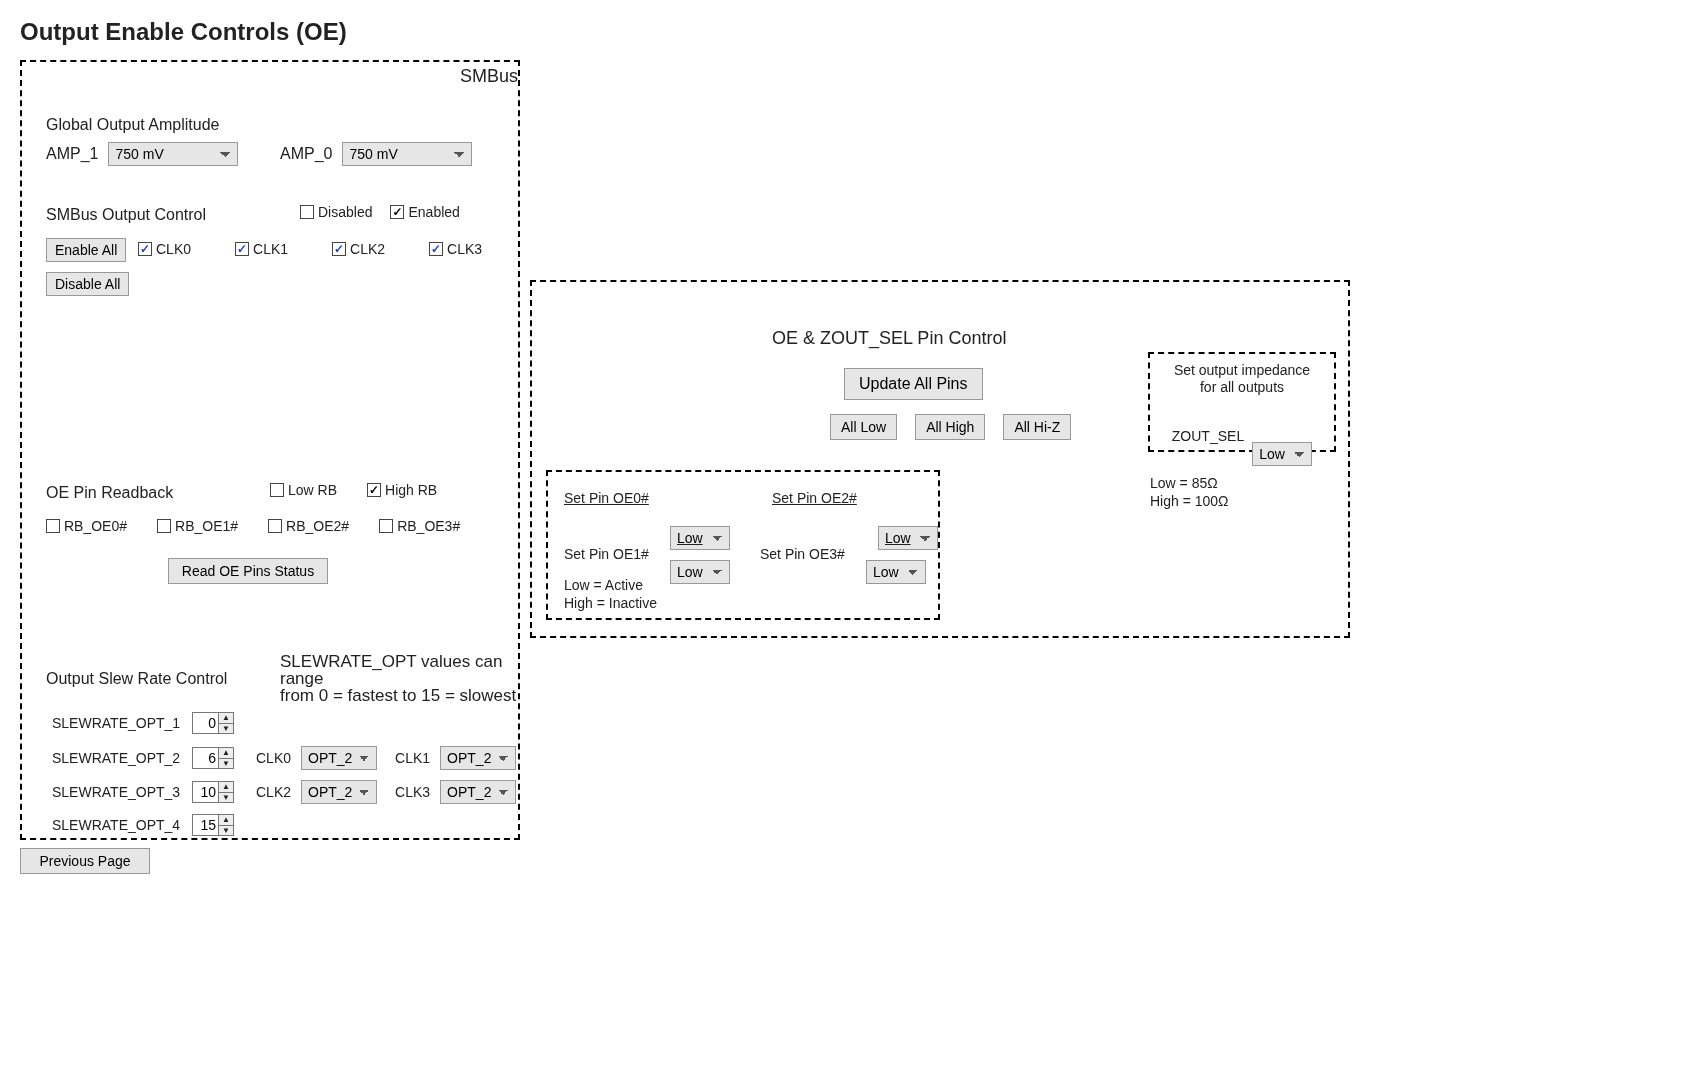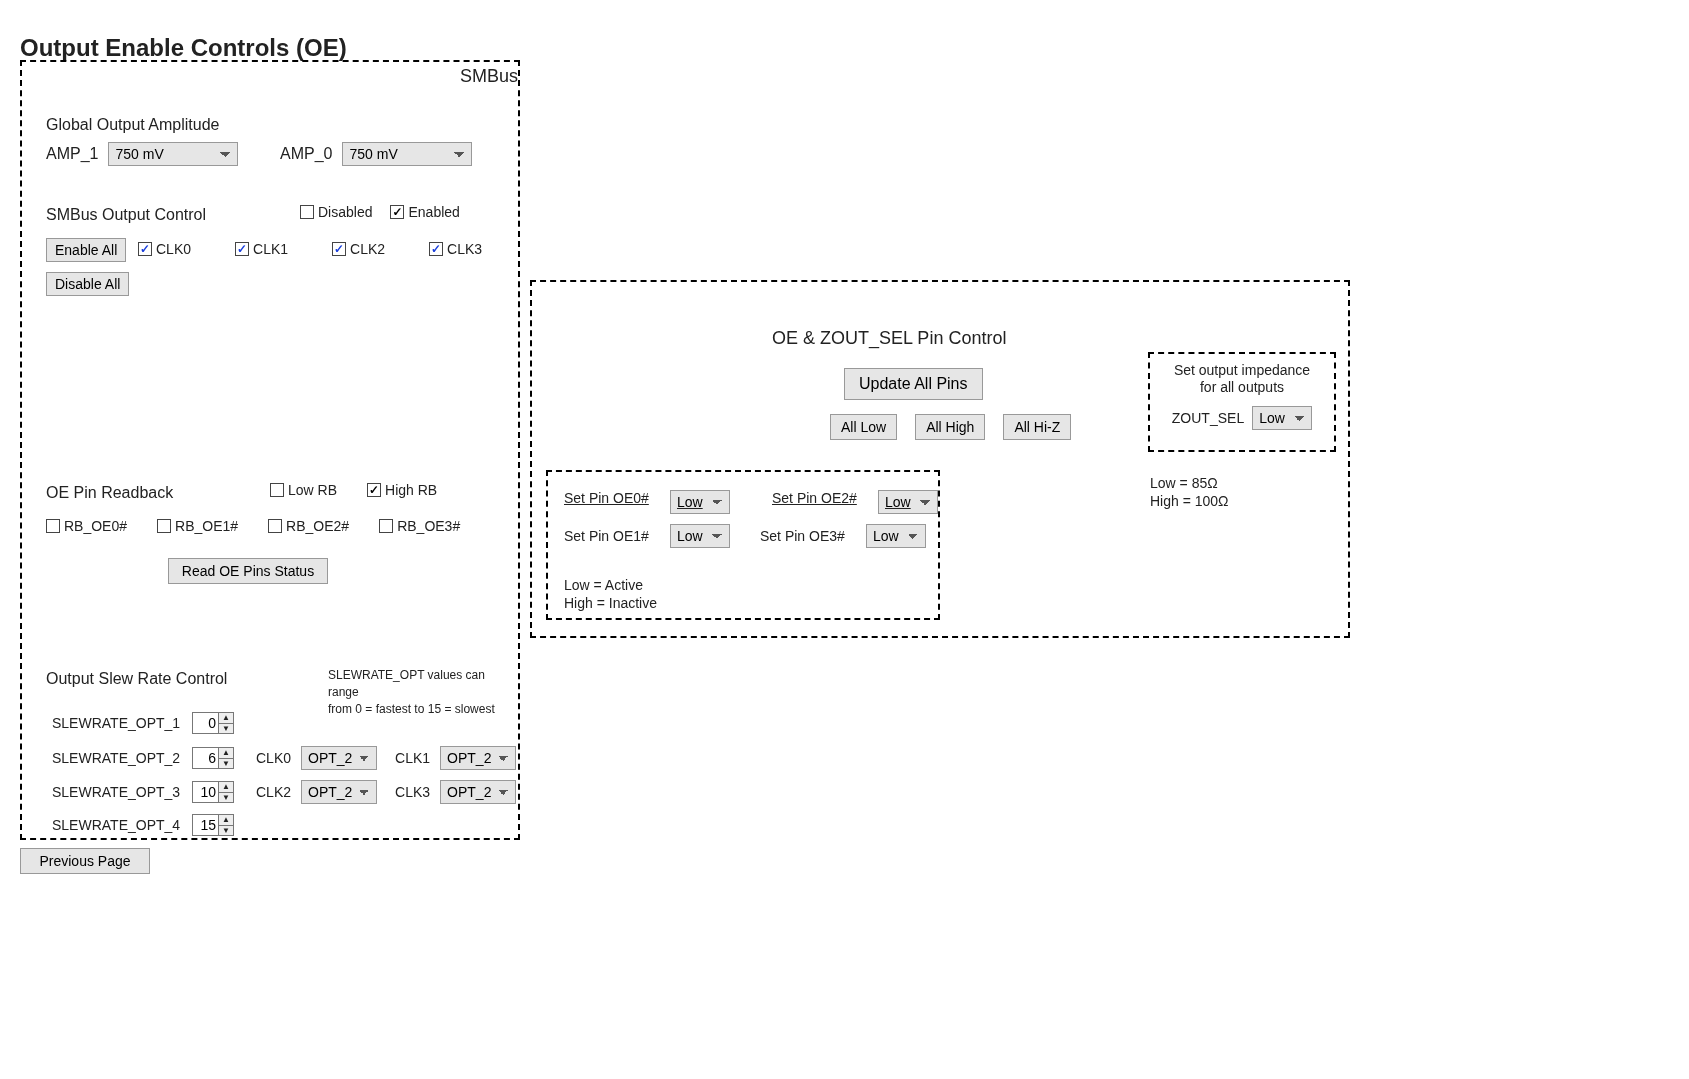--- a/index.html
+++ b/index.html
@@ -7,21 +7,21 @@
     padding: 0;
     background: #fff;
     font-family: Arial, Helvetica, sans-serif;
     font-size: 14px;
     color: #222;
   }
   .page {
     width: 1689px;
     height: 1079px;
     position: relative;
-    padding: 26px 20px;
+    padding: 10px 20px;
     box-sizing: border-box;
   }
   h1.page-title {
     font-size: 24px;
     font-weight: bold;
     margin: 8px 0 20px 0;
   }
   .dashed-box {
     border: 2px dashed #000;
     position: absolute;
@@ -74,21 +74,21 @@
     background-position:
       calc(100% - 12px) center,
       calc(100% - 7px) center;
     background-size: 5px 5px, 5px 5px;
     background-repeat: no-repeat;
     height: 24px;
     box-sizing: border-box;
   }
   .sel.wide { width: 130px; }
   .sel.med  { width: 76px; }
-  .sel.sm   { width: 60px; }
+  .sel.sm   { width: 60px; margin-top: 36px; }
 
   
   .cb {
     display: inline-flex;
     align-items: center;
     gap: 4px;
     font-size: 14px;
     cursor: pointer;
   }
   .cb-box {
@@ -241,21 +241,21 @@
         </span>
       <span class="cb">
           <span class="cb-box"></span>
           <span>RB_OE3#</span>
         </span>
     </div>
 
     <button class="btn abs" style="left:146px; top:496px; width:160px;">Read OE Pins Status</button>
 
     <div class="abs section-label" style="left:24px; top:604px;">Output Slew Rate Control</div>
-    <div class="abs" style="left:258px; top:605px; font-size:12px; line-height:17px;margin-left:48px;">
+    <div class="abs" style="left:258px; top:591px; font-size:17px; line-height:17px;">
       <div>SLEWRATE_OPT values can range</div>
       <div>from 0 = fastest to 15 = slowest</div>
     </div>
 
     <div class="abs" style="left:30px; top:650px; display:flex; align-items:center; gap:10px;">
       <span class="small-label" style="width:130px;">SLEWRATE_OPT_1</span>
       <span class="num-wrap">
         <input class="num-input" value="0" style="">
         <span class="num-btns">
             <span class="arrow">▲</span>

